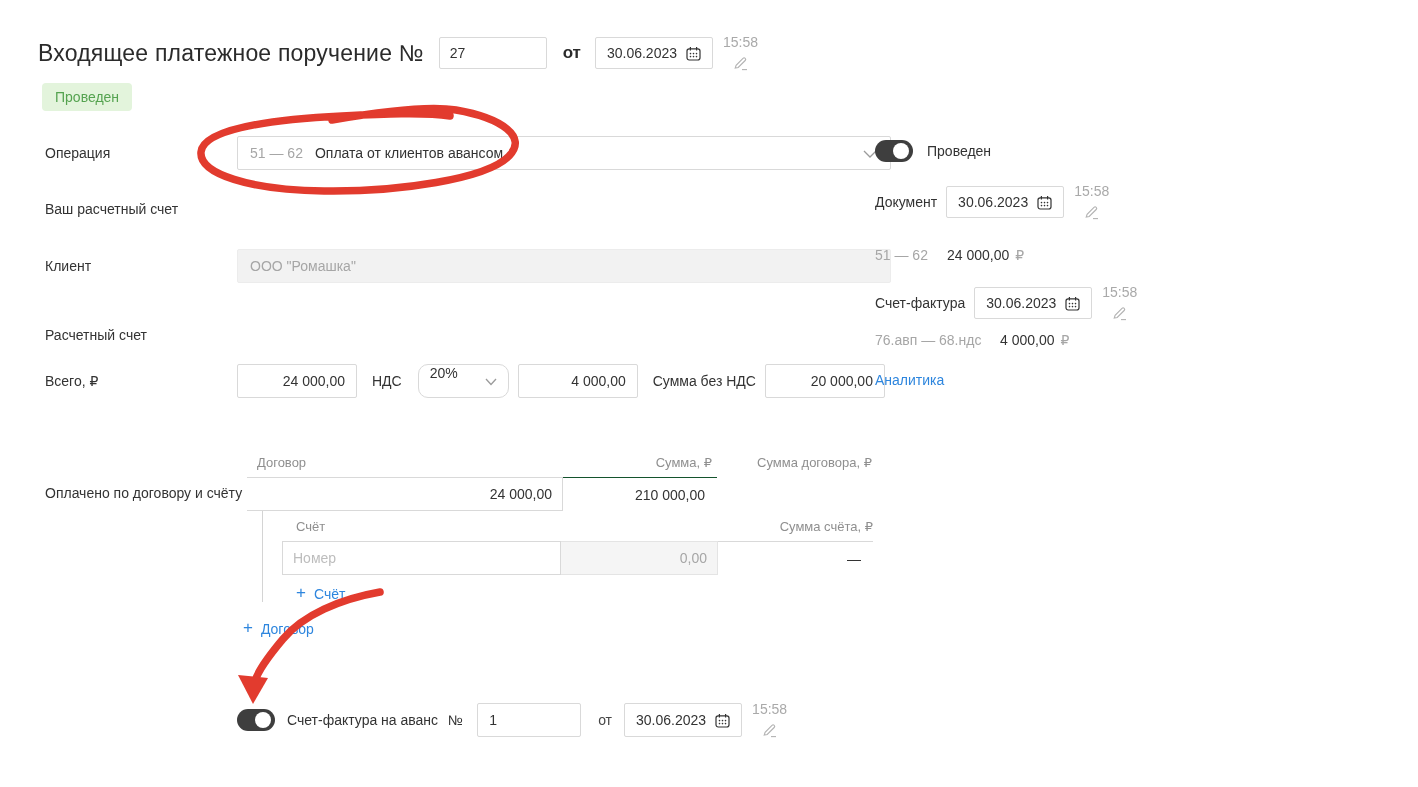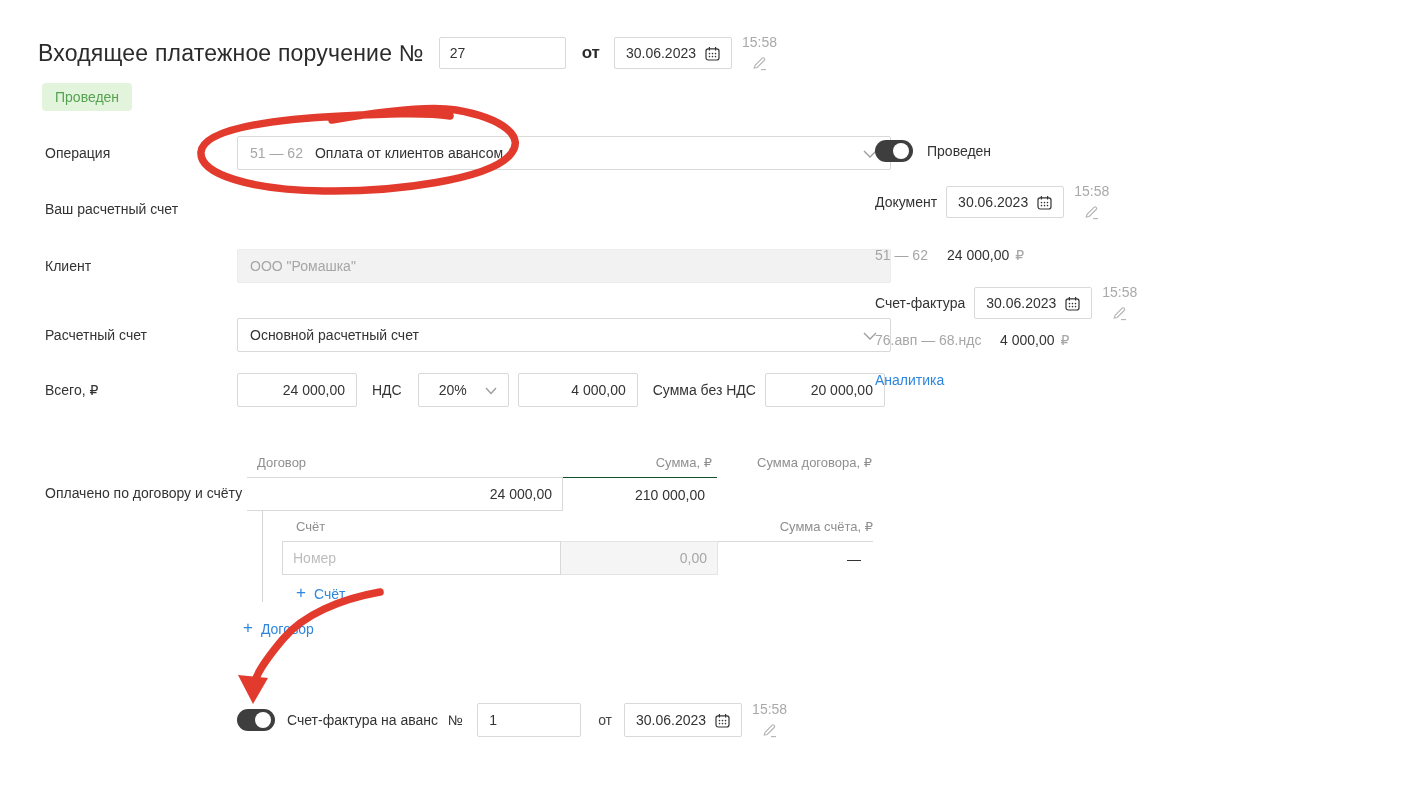--- a/index.html
+++ b/index.html
@@ -4,21 +4,21 @@
 <style>
   html,body{margin:0;padding:0;background:#fff;}
   .page{position:relative;width:1418px;height:787px;background:#fff;overflow:hidden;
         font-family:"Liberation Sans","DejaVu Sans",sans-serif;font-size:14px;color:#333;}
 
   
   .hdr{position:absolute;left:38px;top:34px;display:flex;align-items:center;}
   .hdr-title{font-size:23px;color:#2b2b2b;letter-spacing:.2px;}
   .tinput{height:32px;border:1px solid #d9d9d9;border-radius:2px;box-sizing:border-box;
           padding:0 10px;font:inherit;color:#333;outline:none;background:#fff;}
-  .hdr .num{width:127px;margin-left:15px;}
+  .hdr .num{width:108px;margin-left:15px;}
   .hdr-ot{font-size:17px;font-weight:700;margin:0 14px 0 16px;color:#2b2b2b;}
   .datebox{height:32px;border:1px solid #d9d9d9;border-radius:2px;background:#fff;
            box-sizing:border-box;display:flex;align-items:center;gap:9px;padding:0 11px;cursor:pointer;}
   .time{color:#a9a9a9;display:flex;align-items:center;gap:5px;margin-left:10px;flex-direction:column;}
 
   .badge{position:absolute;left:42px;top:83px;background:#e3f4dc;color:#55a350;
          padding:6px 13px;border-radius:4px;}
 
   
   .form{position:absolute;left:45px;top:136px;width:846px;}
@@ -30,22 +30,22 @@
           display:flex;align-items:center;gap:12px;padding:0 12px 0 12px;box-sizing:border-box;
           position:relative;cursor:pointer;}
   .selbox .chev{position:absolute;right:13px;top:13px;}
   .gray{color:#a6a6a6;}
   .disabledbox{background:#f2f2f2;border:1px solid #ececec;border-radius:2px;height:34px;
                display:flex;align-items:center;padding:0 12px;box-sizing:border-box;color:#a6a6a6;}
   .finput{height:34px;border:1px solid #d9d9d9;border-radius:2px;box-sizing:border-box;
           padding:0 11px;font:inherit;color:#333;outline:none;background:#fff;}
   .numr{text-align:right;width:120px;}
   .trow{display:flex;align-items:center;}
-  .selsmall{width:91px;height:34px;border:1px solid #d9d9d9;border-radius:2px;background:#fff;
-            display:flex;align-items:center;padding:0 20px;box-sizing:border-box;position:relative;cursor:pointer;}
+  .selsmall{width:91px;height:34px;border:1px solid #d9d9d9;border-radius:10px;background:#fff;
+            display:flex;padding:0 11px;box-sizing:border-box;position:relative;cursor:pointer;}
   .selsmall .chev{position:absolute;right:11px;top:13px;}
 
   
   .rpanel{position:absolute;left:875px;top:140px;width:310px;}
   .toggle{width:38px;height:22px;border-radius:11px;background:#3e3e3e;position:relative;
           flex:none;cursor:pointer;}
   .toggle .knob{position:absolute;top:3px;right:4px;width:16px;height:16px;border-radius:50%;background:#fff;}
   .rp-togglerow{display:flex;align-items:center;gap:14px;margin-bottom:21px;}
   .rp-daterow{display:flex;align-items:center;gap:9px;margin-bottom:24px;}
   .rp-daterow .datebox{height:32px;}
@@ -165,30 +165,20 @@
       <div class="flabel">Клиент</div>
       <div class="ffield">
         <div class="disabledbox">
           <span>ООО "Ромашка"</span>
         </div>
       </div>
     </div>
 
     <div class="frow m21">
       <div class="flabel">Расчетный счет</div>
-      <div class="ffield">
-        <div class="selbox">
-          <span>Основной расчетный счет</span>
-          <span class="chev icon">
-            <svg width="14" height="8" viewBox="0 0 14 8">
-                <polyline points="1,1 7,7 13,1" fill="none" stroke="#9b9b9b" stroke-width="1.3"></polyline>
-              </svg>
-          </span>
-        </div>
-      </div>
     </div>
 
     <div class="frow">
       <div class="flabel">Всего, ₽</div>
       <div class="ffield trow">
         <input class="finput numr" value="24 000,00" style="">
         <span style="margin:0 16px 0 15px;">НДС</span>
         <div class="selsmall">
           <span>20%</span>
           <span class="chev icon">

